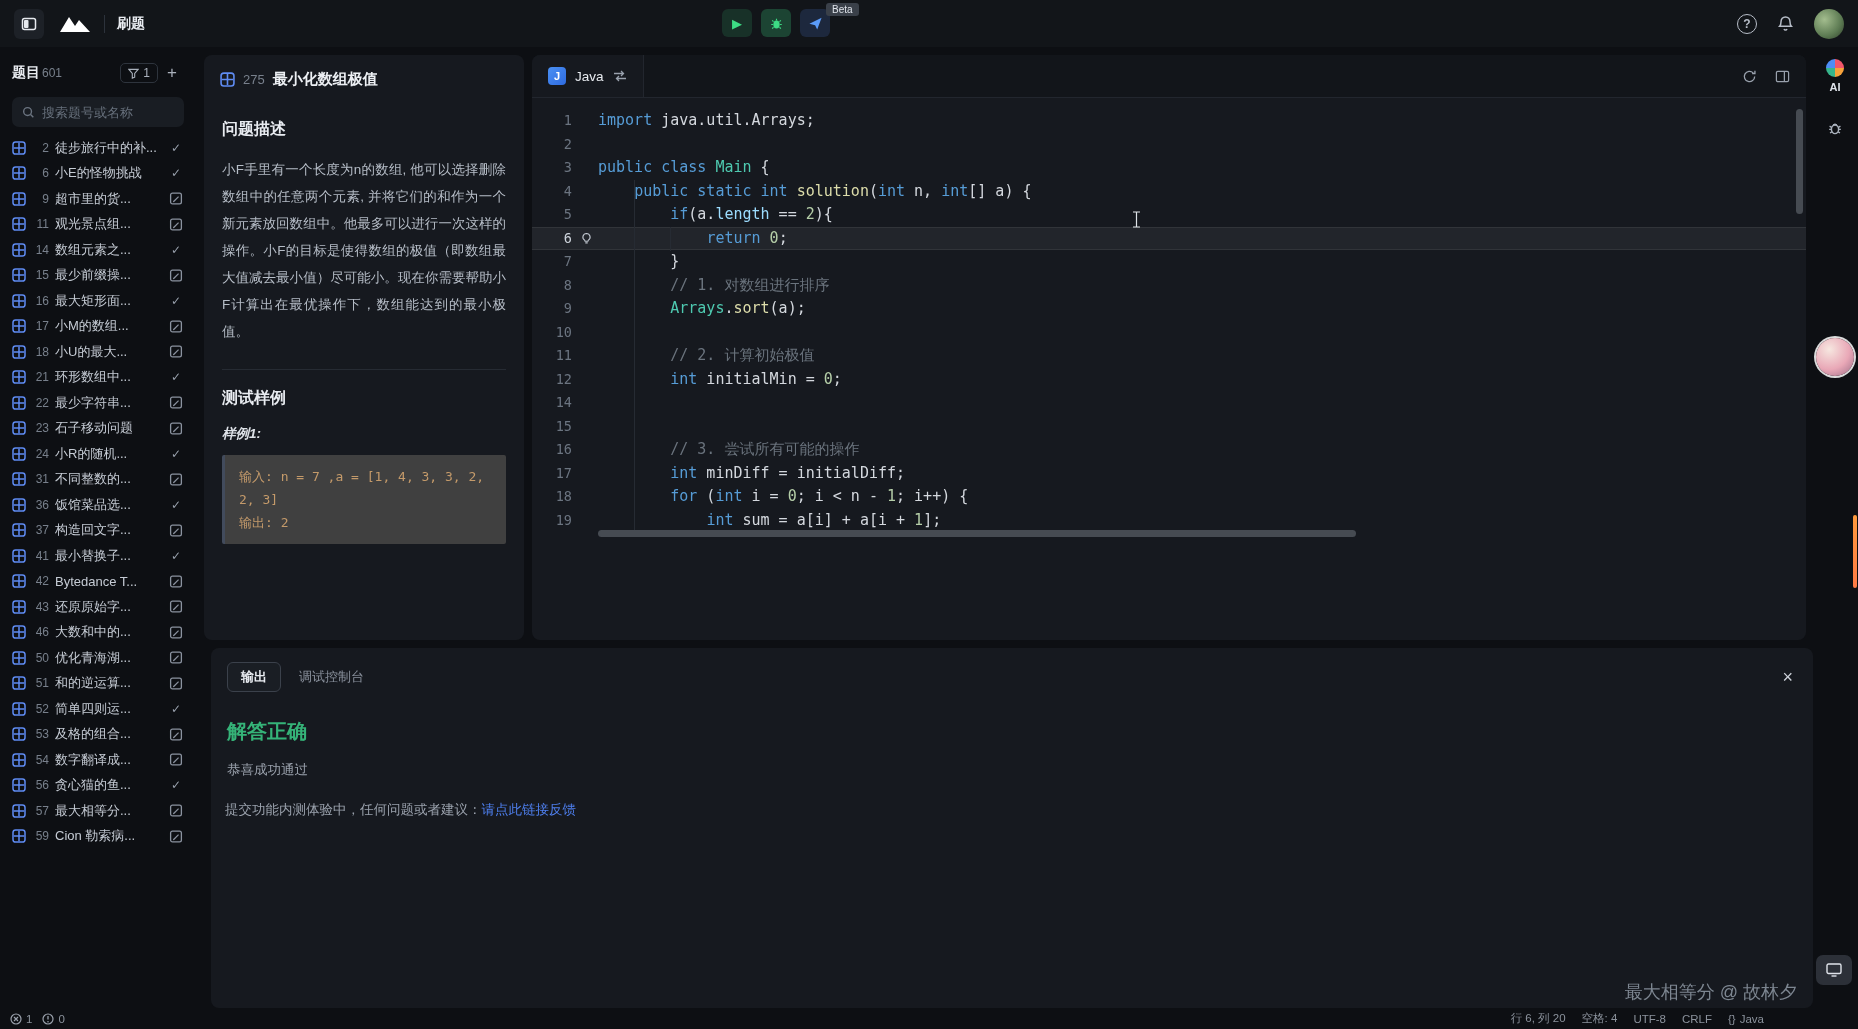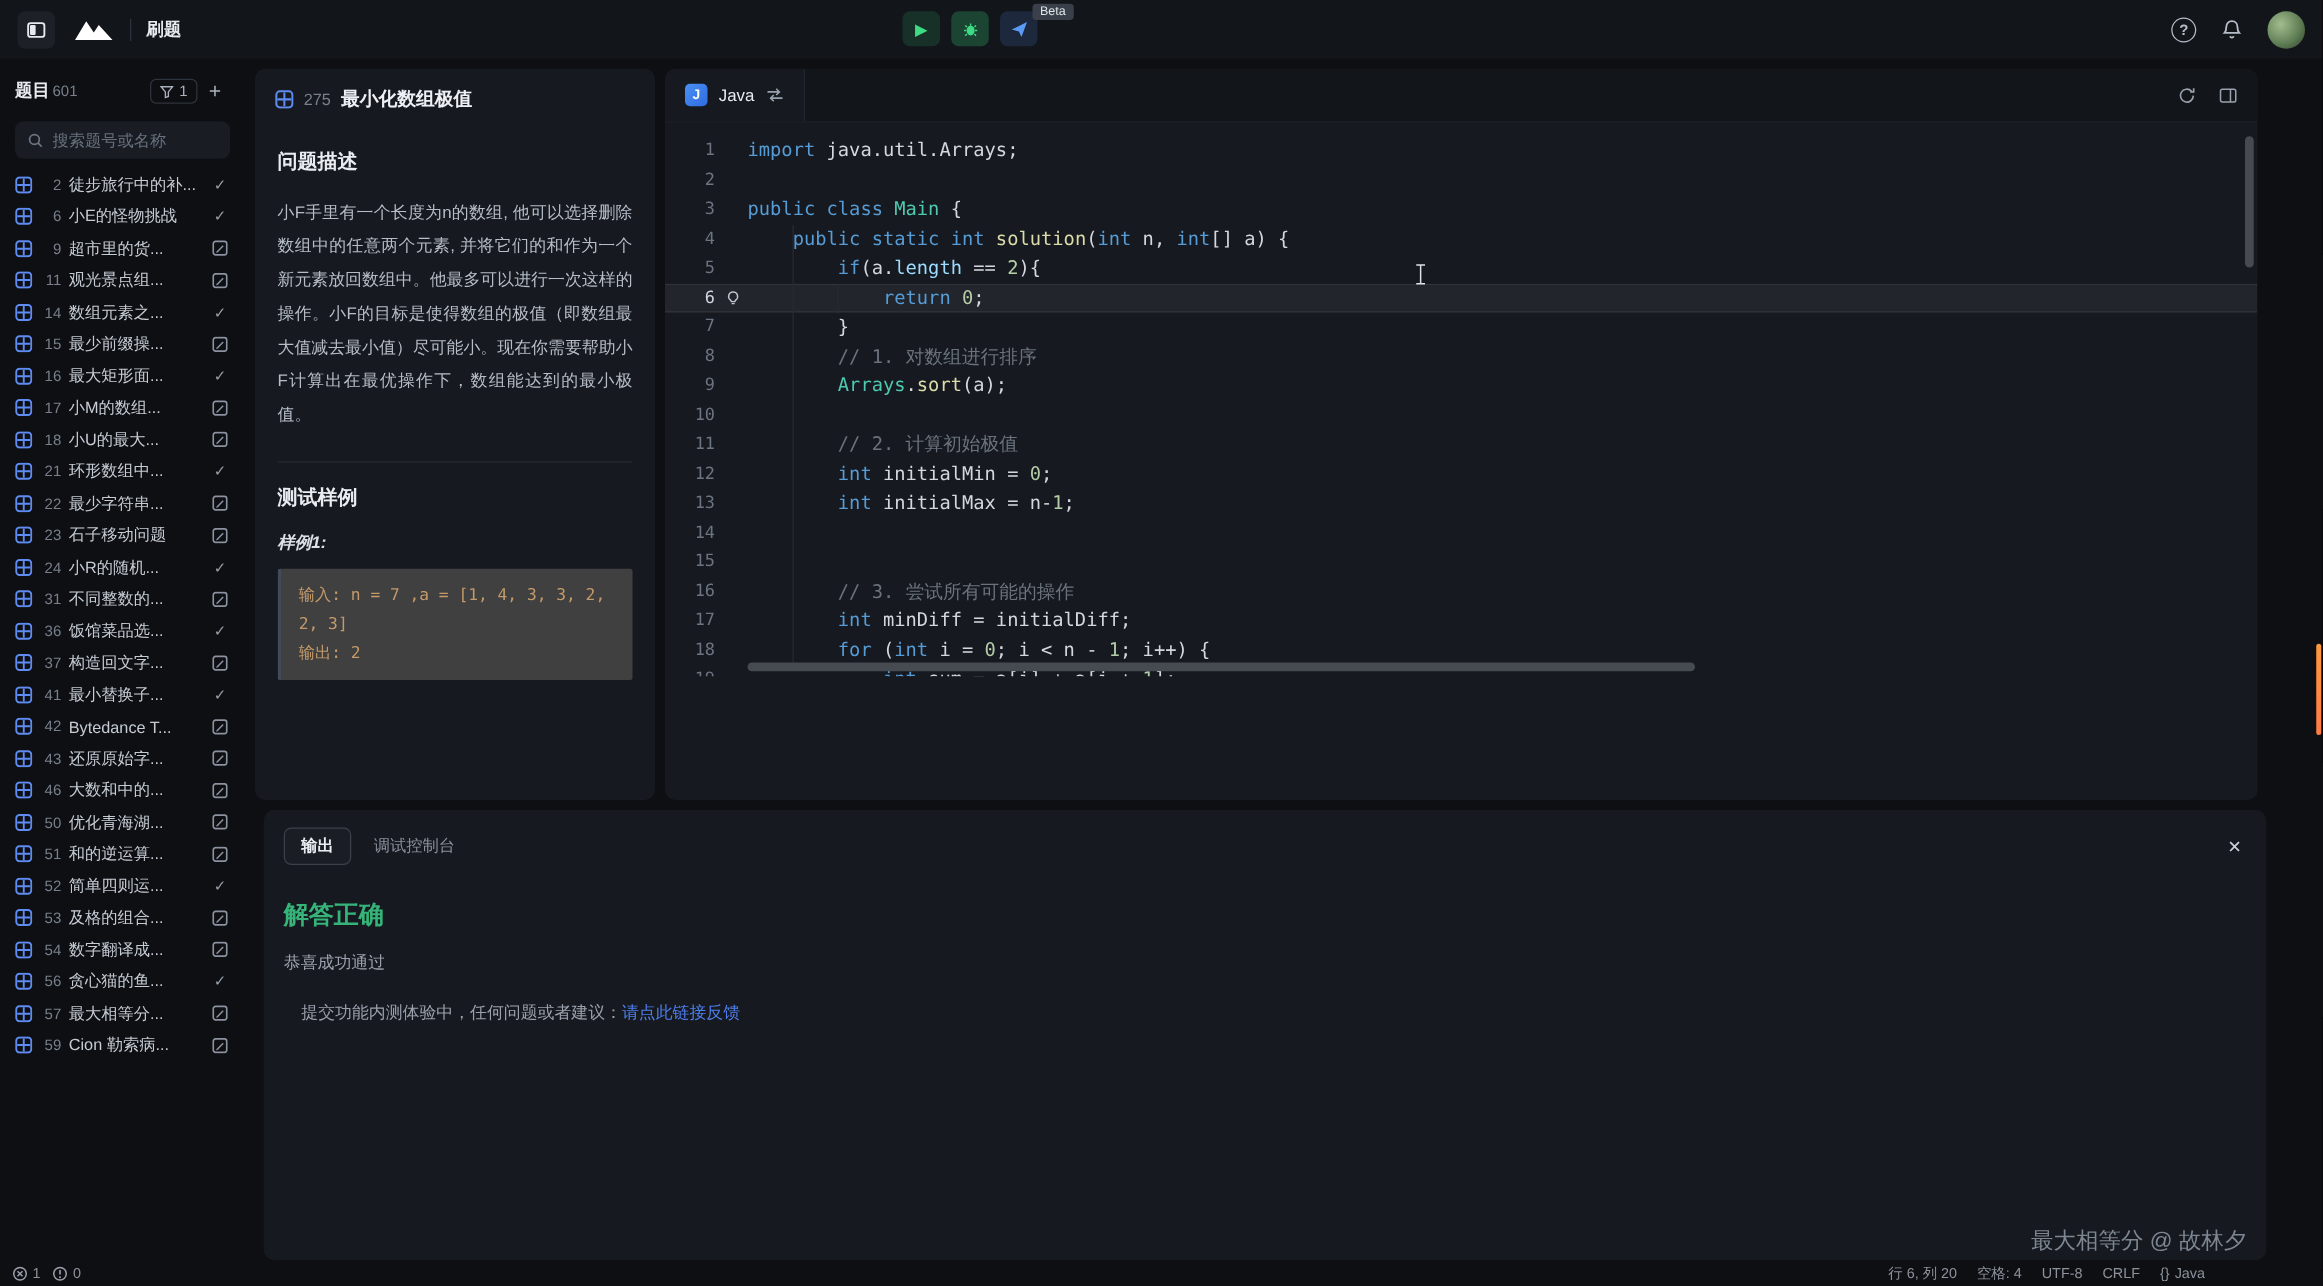--- a/index.html
+++ b/index.html
@@ -101,21 +101,21 @@
 
   
   .output-card { left:211px; top:601px; width:1602px; height:360px; }
   .oc-tabs { display:flex; align-items:center; padding:14px 20px 0 16px; gap:18px; }
   .oc-tab-active { border:1px solid #3b414b; border-radius:6px; padding:5px 13px; font-size:13px;
                    font-weight:600; color:#e9ecf1; background:#1a1e24; cursor:pointer; }
   .oc-tab { font-size:13px; color:#8a919d; background:none; border:none; cursor:pointer; font-family:inherit; }
   .oc-close { margin-left:auto; background:none; border:none; color:#cdd2da; font-size:18px; cursor:pointer; line-height:1; }
   .oc-result { margin:26px 16px 0; color:#35b378; font-size:20px; font-weight:700; }
   .oc-sub { margin:16px 16px 0; color:#9aa1ac; font-size:13.5px; }
-  .oc-feedback { margin:22px 30px 0; color:#9aa1ac; font-size:13.5px; }
+  .oc-feedback { margin:22px 14px 0; color:#9aa1ac; font-size:13.5px; }
   .oc-feedback a { color:#4e7fee; text-decoration:none; cursor:pointer; }
   .watermark { position:absolute; right:16px; bottom:4px; color:#7d8691; font-size:18px; }
 
   
   .right-rail { position:absolute; right:0; top:0; width:46px; bottom:0; }
   .ai-btn { position:absolute; top:12px; left:0; right:0; display:flex; flex-direction:column;
             align-items:center; gap:4px; background:none; border:none; cursor:pointer; }
   .ai-ic { width:18px; height:18px; border-radius:50%;
            background:conic-gradient(#f2566a 0 90deg,#f7a23b 90deg 180deg,#37b58c 180deg 270deg,#4d8df6 270deg 360deg); }
   .ai-label { font-size:11px; color:#dfe3ea; font-weight:700; }
@@ -674,27 +674,20 @@
     <span class="cd"><span class="tk-v">        </span><span class="tk-c">// 2. 计算初始极值</span></span>
   </div>
             <div class="code-row">
     <span class="ln">12</span>
     <span class="gm">
       
     </span>
     <span class="cd"><span class="tk-v">        </span><span class="tk-k">int</span><span class="tk-v"> initialMin = </span><span class="tk-n">0</span><span class="tk-v">;</span></span>
   </div>
             <div class="code-row">
-    <span class="ln">13</span>
-    <span class="gm">
-      
-    </span>
-    <span class="cd"><span class="tk-v">        </span><span class="tk-k">int</span><span class="tk-v"> initialMax = n-</span><span class="tk-n">1</span><span class="tk-v">;</span></span>
-  </div>
-            <div class="code-row">
     <span class="ln">14</span>
     <span class="gm">
       
     </span>
   </div>
             <div class="code-row">
     <span class="ln">15</span>
     <span class="gm">
       
     </span>
@@ -746,20 +739,39 @@
         <button class="oc-close">×</button>
       </div>
       <div class="oc-result">解答正确</div>
       <div class="oc-sub">恭喜成功通过</div>
       <div class="oc-feedback">
         <span>提交功能内测体验中，任何问题或者建议：</span><a>请点此链接反馈</a>
       </div>
       <div class="watermark">最大相等分 @ 故林夕</div>
     </section>
 
+    <div class="right-rail">
+      <button class="ai-btn">
+        <span class="ai-ic"></span>
+        <span class="ai-label">AI</span>
+      </button>
+      <button class="rail-bug">
+        <svg width="18" height="18" viewBox="0 0 16 16">
+            <ellipse cx="8" cy="9.2" rx="3.2" ry="3.8" fill="none" stroke="#aab2bd" stroke-width="1.3"></ellipse>
+            <path d="M6.5 5.8c0-1.7 3-1.7 3 0M8 5.6V4M3.2 6.4 4.9 7.4M12.8 6.4 11.1 7.4M2.8 9.2h2M13.2 9.2h-2M3.6 12.4l1.5-1M12.4 12.4l-1.5-1" stroke="#aab2bd" stroke-width="1.2" fill="none"></path>
+          </svg>
+      </button>
+      <span class="assistant"></span>
+      <button class="monitor-btn">
+        <svg width="16" height="14" viewBox="0 0 16 14">
+            <rect x="1" y="1" width="14" height="9.5" rx="1.5" fill="none" stroke="#dfe3ea" stroke-width="1.4"></rect>
+            <path d="M5.5 13h5" stroke="#dfe3ea" stroke-width="1.4"></path>
+          </svg>
+      </button>
+    </div>
     <div class="scroll-orange"></div>
   </div>
 
   <footer class="statusbar">
     <div class="st-left">
       <span class="st-item">
         <svg width="12" height="12" viewBox="0 0 12 12">
             <circle cx="6" cy="6" r="5" fill="none" stroke="#9aa1ac" stroke-width="1.2"></circle>
             <path d="M4 4l4 4M8 4l-4 4" stroke="#9aa1ac" stroke-width="1.2"></path>
           </svg>

